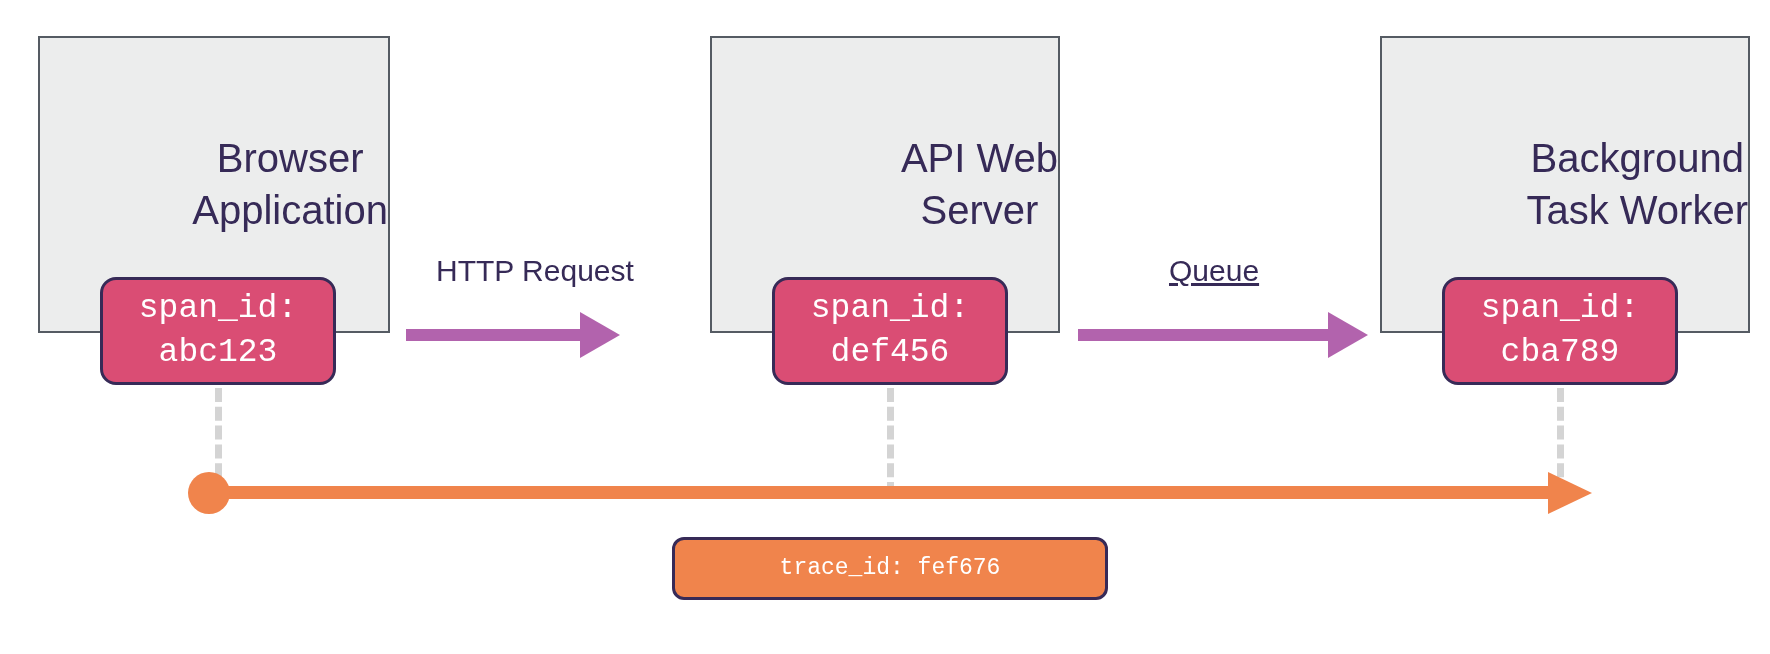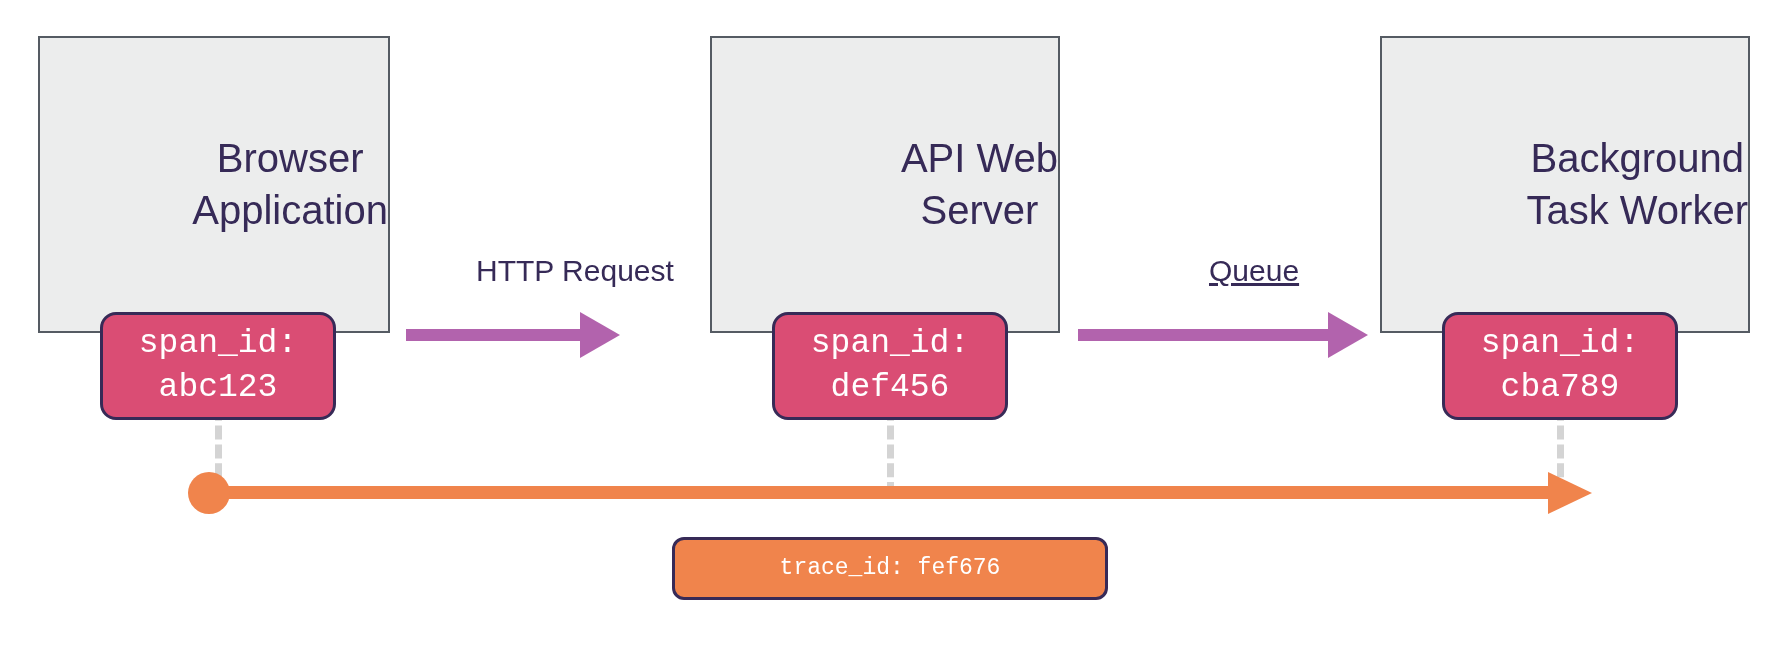--- a/index.html
+++ b/index.html
@@ -46,21 +46,20 @@
   .span-pill {
     position: absolute;
     box-sizing: border-box;
     background: #da4d74;
     border: 3px solid #372a57;
     border-radius: 16px;
     display: flex;
     align-items: center;
     justify-content: center;
     z-index: 5;
-    margin-top: 35px;
   }
   .span-pill-text {
     color: #ffffff;
     font-family: "Liberation Mono", monospace;
     font-size: 33px;
     line-height: 1.33;
     text-align: center;
     white-space: pre-line;
   }
   #span-browser { left: 100px;  top: 277px; width: 236px; height: 108px; }
@@ -96,21 +95,20 @@
   #arrow-queue .shaft { width: 254px; }
 
   .flow-label {
     position: absolute;
     color: #362a57;
     font-family: "Liberation Sans", sans-serif;
     font-size: 30px;
     line-height: 1;
     white-space: nowrap;
     z-index: 3;
-    margin-left: 40px;
   }
   #label-http  { left: 436px;  top: 256px; }
   #label-queue { left: 1169px; top: 256px; text-decoration: underline; }
 
   
   .dashed-connector {
     position: absolute;
     width: 0;
     border-left: 7px dashed #d4d4d4;
     z-index: 1;

